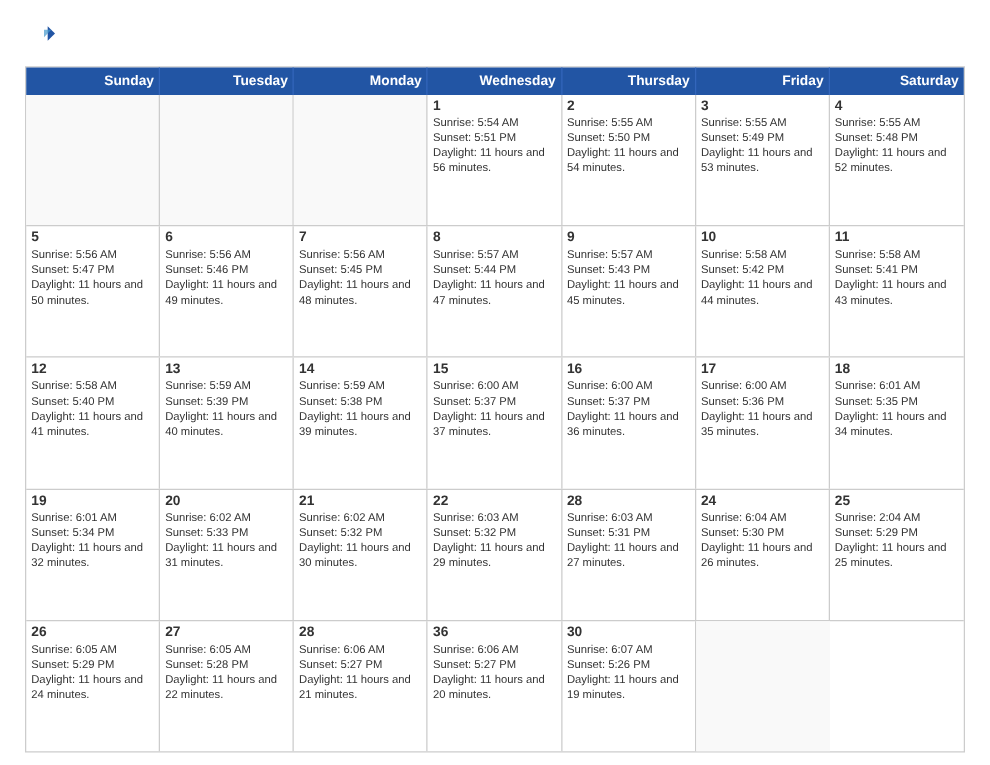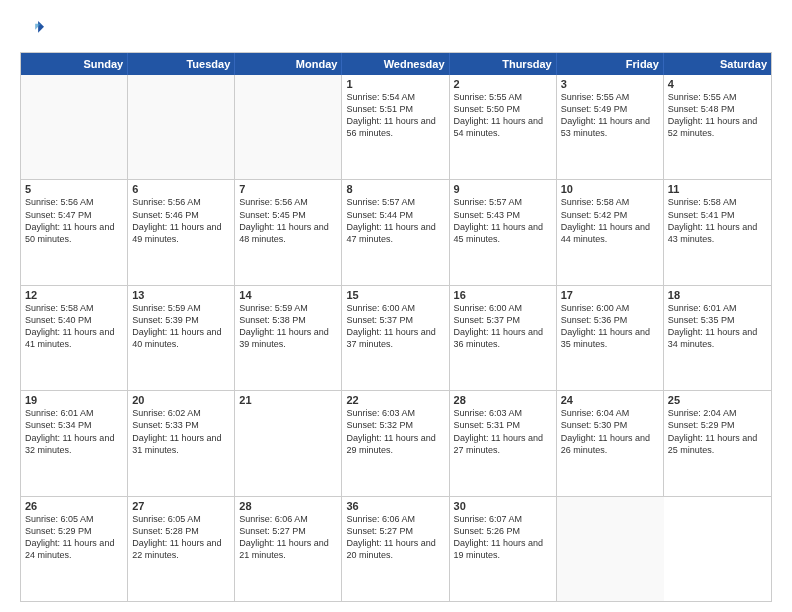--- a/index.html
+++ b/index.html
@@ -267,20 +267,23 @@
 Daylight: 11 hours and 32 minutes.</div>
           </div>
           <div class="cal-cell">
             <span class="cell-day">20</span>
             <div class="cell-info">Sunrise: 6:02 AM
 Sunset: 5:33 PM
 Daylight: 11 hours and 31 minutes.</div>
           </div>
           <div class="cal-cell">
             <span class="cell-day">21</span>
+            <div class="cell-info">Sunrise: 6:02 AM
+Sunset: 5:32 PM
+Daylight: 11 hours and 30 minutes.</div>
           </div>
           <div class="cal-cell">
             <span class="cell-day">22</span>
             <div class="cell-info">Sunrise: 6:03 AM
 Sunset: 5:32 PM
 Daylight: 11 hours and 29 minutes.</div>
           </div>
           <div class="cal-cell">
             <span class="cell-day">28</span>
             <div class="cell-info">Sunrise: 6:03 AM

